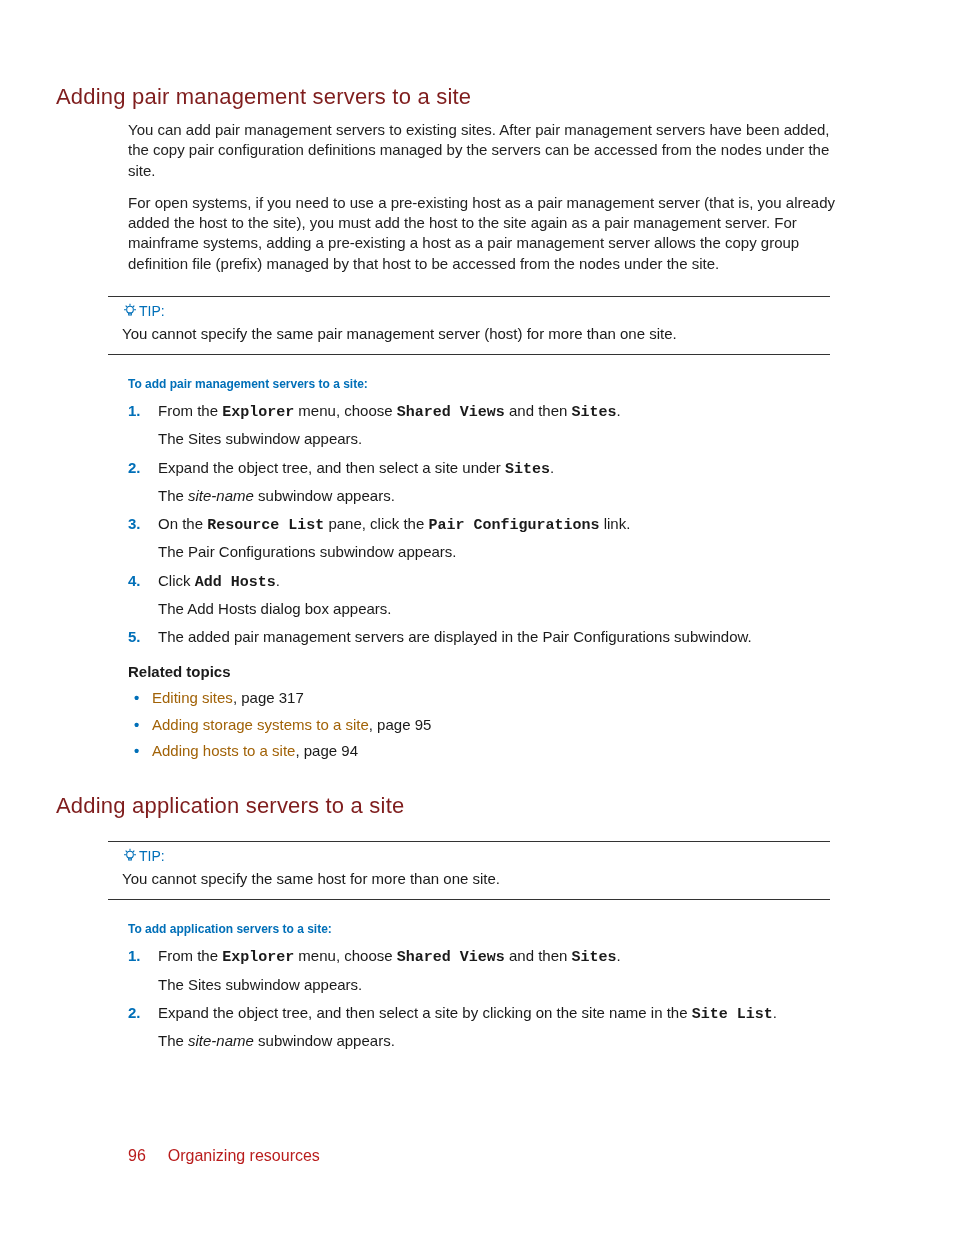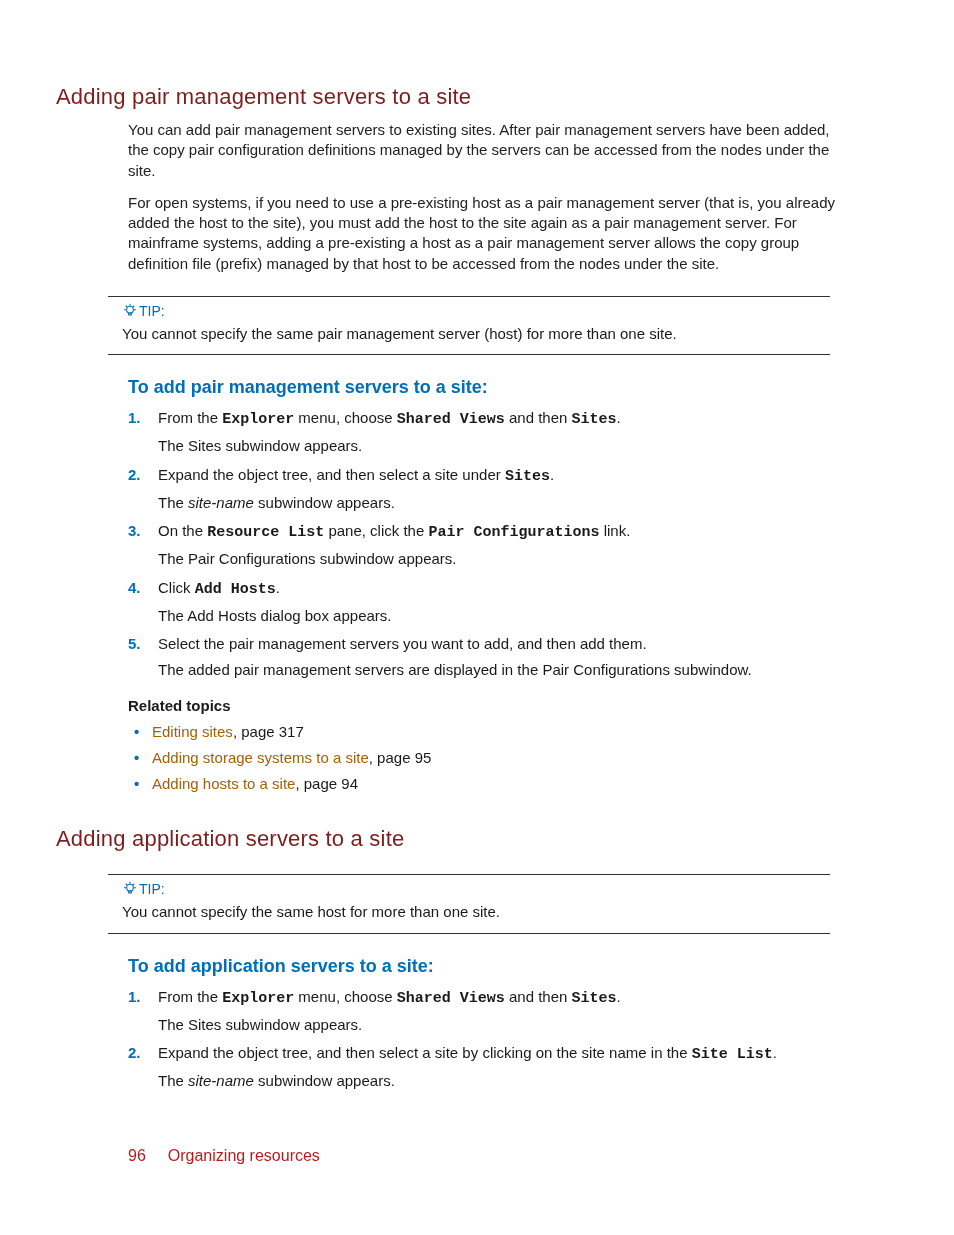--- a/index.html
+++ b/index.html
@@ -51,21 +51,21 @@
     font-size: 14px;
   }
   .tip-text {
     margin: 0 0 10px 14px;
     line-height: 1.35;
   }
   .sub-head {
     color: #006fb8;
     font-weight: bold;
     margin: 18px 0 10px 72px;
-    font-size: 18px;
+    font-size: 12px;
   }
   ol.steps {
     list-style: none;
     padding: 0;
     margin: 0 0 0 72px;
   }
   ol.steps > li {
     position: relative;
     padding-left: 30px;
     margin-bottom: 8px;
@@ -166,21 +166,20 @@
       <span><span>On the </span><strong>Resource List</strong><span> pane, click the </span><strong>Pair Configurations</strong><span> link.</span></span>
       <div class="follow">The Pair Configurations subwindow appears.</div>
     </li>
     <li>
       <span class="num">4.</span>
       <span><span>Click </span><strong>Add Hosts</strong><span>.</span></span>
       <div class="follow">The Add Hosts dialog box appears.</div>
     </li>
     <li>
       <span class="num">5.</span>
-      <span>Select the pair management servers you want to add, and then add them.</span>
       <div class="follow">The added pair management servers are displayed in the Pair Configurations subwindow.</div>
     </li>
   </ol>
 
   <div class="related-head">Related topics</div>
   <ul class="related">
     <li><span class="link">Editing sites</span><span>, page 317</span></li>
     <li><span class="link">Adding storage systems to a site</span><span>, page 95</span></li>
     <li><span class="link">Adding hosts to a site</span><span>, page 94</span></li>
   </ul>

